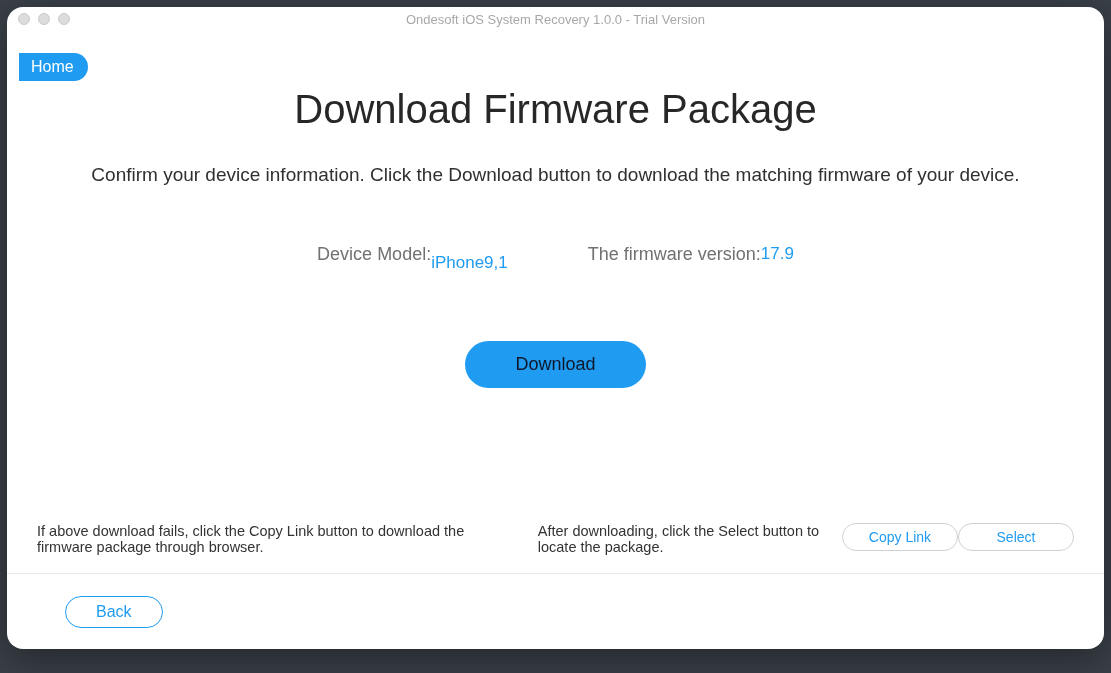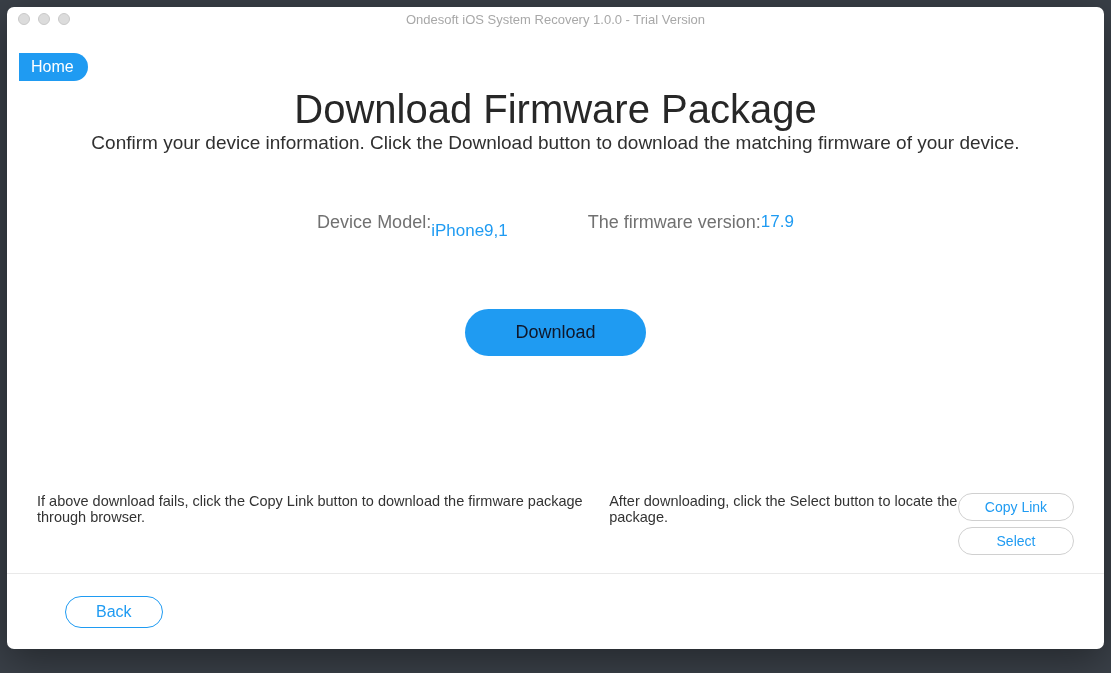--- a/index.html
+++ b/index.html
@@ -17,21 +17,21 @@
       position: relative;
     }
 
     .window {
       position: absolute;
       top: 7px;
       left: 7px;
       width: 1097px;
       height: 642px;
       background: #ffffff;
-      border-radius: 7px;
+      border-radius: 16px;
       box-shadow: 0 10px 40px rgba(0,0,0,0.4);
       overflow: hidden;
       display: flex;
       flex-direction: column;
     }
 
     .titlebar {
       height: 24px;
       display: flex;
       align-items: center;
@@ -97,20 +97,21 @@
     }
 
     .page-title {
       font-size: 40px;
       font-weight: 400;
       color: #272727;
       letter-spacing: 0px;
     }
 
     .subtitle {
+      margin-top: 32px;
       font-size: 19px;
       color: #303030;
       text-align: left;
       font-weight: 400;
     }
 
     .device-info {
       margin-top: 58px;
       display: flex;
       gap: 80px;
@@ -162,22 +163,21 @@
       justify-content: flex-end;
     }
 
     .help-line {
       font-size: 14.5px;
       color: #333333;
     }
 
     .help-buttons {
       display: flex;
-      flex-direction: column;
-      gap: 6px;
+      flex-direction: row;
     }
 
     .pill-btn {
       background: #fff;
       border: 1px solid #d0d0d0;
       color: #1f9bf2;
       font-size: 14px;
       padding: 5px 0;
       width: 116px;
       border-radius: 14px;

